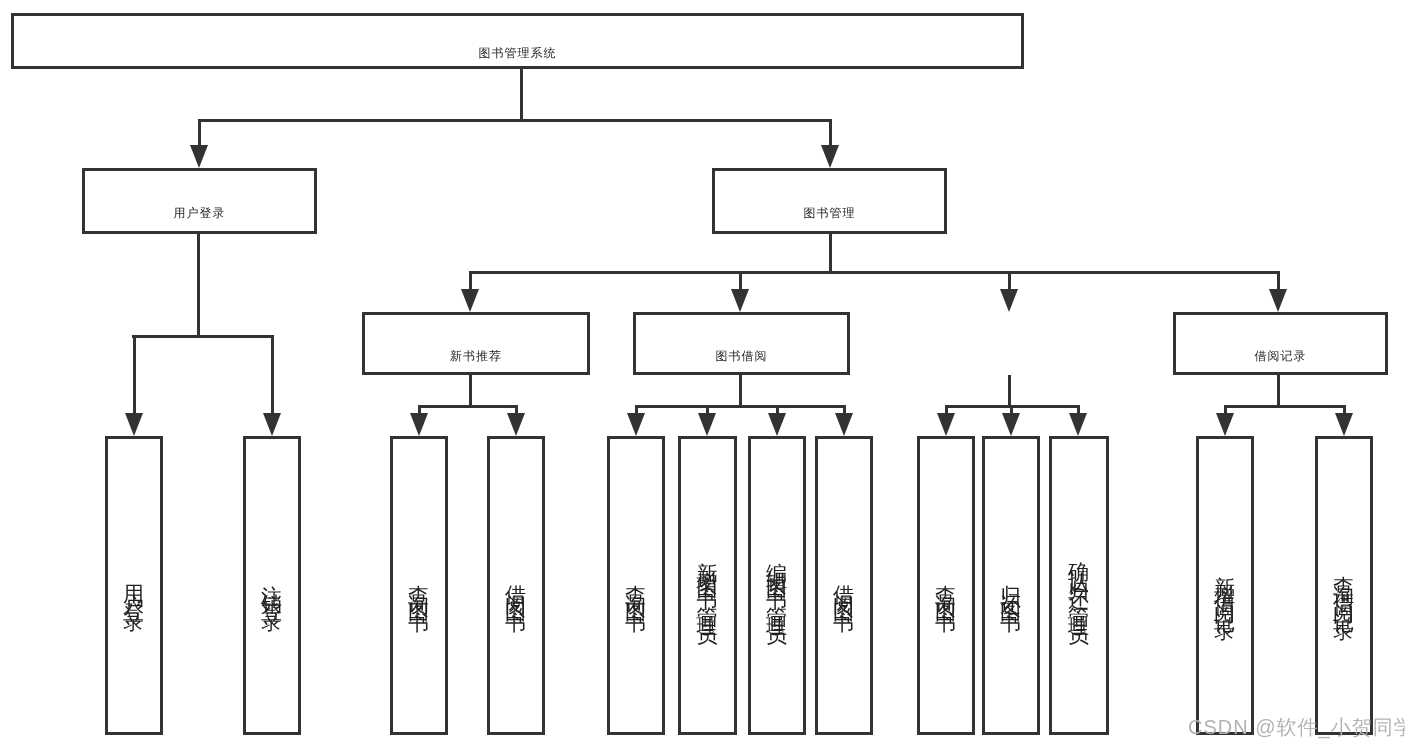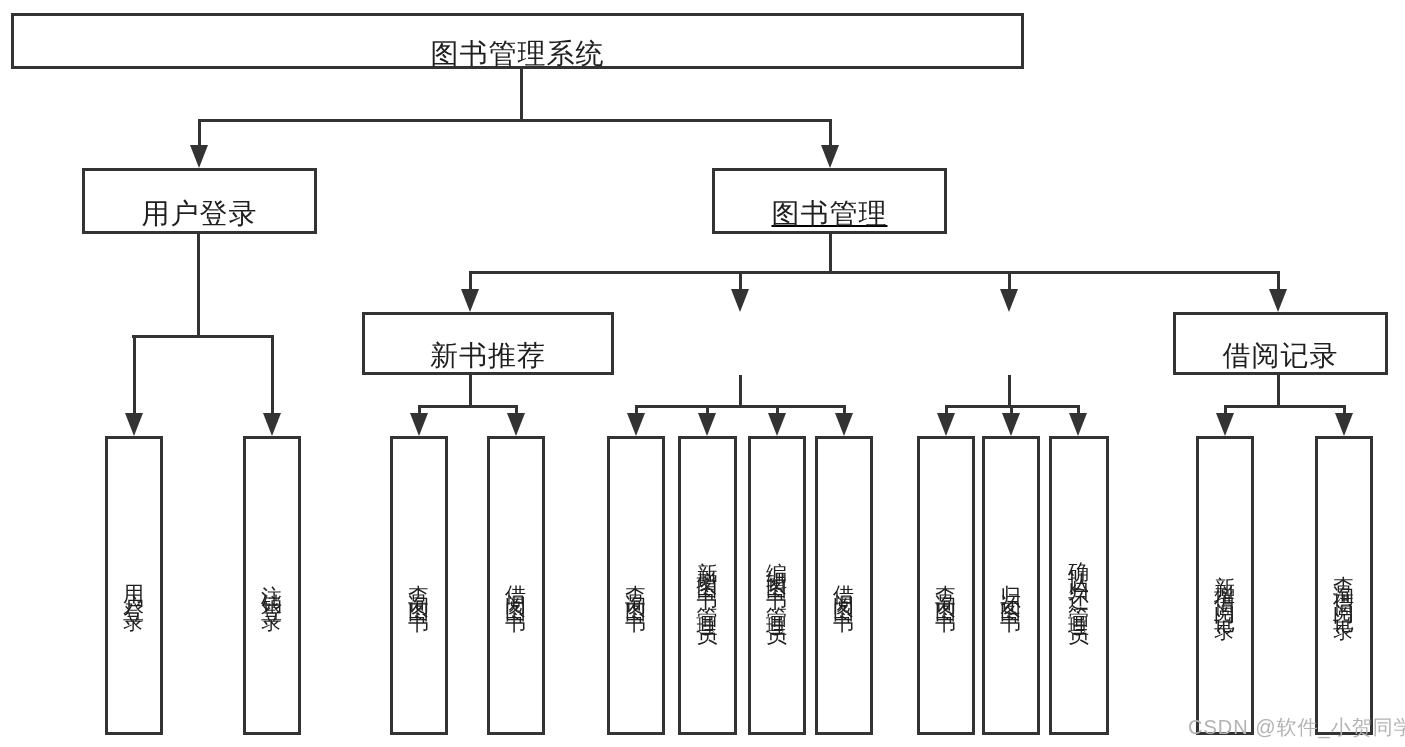--- a/index.html
+++ b/index.html
@@ -4,21 +4,21 @@
 <style>
   html,body{margin:0;padding:0;background:#ffffff;}
   #canvas{
     position:relative;width:1405px;height:747px;background:#ffffff;
     font-family:"Liberation Sans","DejaVu Sans",sans-serif;overflow:hidden;
   }
   .box{
     position:absolute;box-sizing:border-box;border:3px solid #333333;background:#ffffff;
     display:flex;align-items:center;justify-content:center;z-index:2;
   }
-  .htext{font-size:28px;color:#1f1f1f;letter-spacing:1px;white-space:nowrap;margin-top:25px;}
+  .htext{font-size:12px;color:#1f1f1f;letter-spacing:1px;white-space:nowrap;margin-top:25px;}
   .vtext{
     writing-mode:vertical-rl;font-size:21px;color:#1f1f1f;letter-spacing:9px;
     white-space:nowrap;line-height:1;
   }
   .line{position:absolute;background:#333333;z-index:1;}
   .arrow{
     position:absolute;width:0;height:0;z-index:1;
     border-left:9px solid transparent;border-right:9px solid transparent;
     border-top:23px solid #333333;
   }
@@ -39,21 +39,21 @@
   <div class="line" style="left:520px;top:69px;width:3px;height:52px;"></div>
   <div class="line" style="left:198px;top:119px;width:633px;height:3px;"></div>
   <div class="line" style="left:198px;top:119px;width:3px;height:29px;"></div>
   <div class="arrow" style="left:190px;top:145px;"></div>
   <div class="line" style="left:829px;top:119px;width:3px;height:29px;"></div>
   <div class="arrow" style="left:821px;top:145px;"></div>
 
   <div class="box" style="left:82px;top:168px;width:235px;height:66px;">
     <span class="htext">用户登录</span>
   </div>
-  <div class="box" style="left:712px;top:168px;width:235px;height:66px;text-decoration:underline;">
+  <div class="box" style="left:712px;top:168px;width:235px;height:66px;">
     <span class="htext">图书管理</span>
   </div>
 
   <div class="line" style="left:197px;top:234px;width:3px;height:104px;"></div>
   <div class="line" style="left:132px;top:335px;width:142px;height:3px;"></div>
   <div class="line" style="left:133px;top:335px;width:3px;height:80px;"></div>
   <div class="arrow" style="left:125px;top:413px;"></div>
   <div class="line" style="left:271px;top:335px;width:3px;height:80px;"></div>
   <div class="arrow" style="left:263px;top:413px;"></div>
 
@@ -61,22 +61,25 @@
   <div class="line" style="left:469px;top:271px;width:811px;height:3px;"></div>
   <div class="line" style="left:469px;top:271px;width:3px;height:20px;"></div>
   <div class="arrow" style="left:461px;top:289px;"></div>
   <div class="line" style="left:739px;top:271px;width:3px;height:20px;"></div>
   <div class="arrow" style="left:731px;top:289px;"></div>
   <div class="line" style="left:1008px;top:271px;width:3px;height:20px;"></div>
   <div class="arrow" style="left:1000px;top:289px;"></div>
   <div class="line" style="left:1277px;top:271px;width:3px;height:20px;"></div>
   <div class="arrow" style="left:1269px;top:289px;"></div>
 
-  <div class="box" style="left:362px;top:312px;width:252px;height:63px;">
+  <div class="box" style="left:362px;top:312px;width:228px;height:63px;">
     <span class="htext">新书推荐</span>
+  </div>
+  <div class="box" style="left:633px;top:312px;width:217px;height:63px;">
+    <span class="htext">图书借阅</span>
   </div>
   <div class="box" style="left:1173px;top:312px;width:215px;height:63px;">
     <span class="htext">借阅记录</span>
   </div>
 
   <div class="line" style="left:469px;top:375px;width:3px;height:32px;"></div>
   <div class="line" style="left:418px;top:405px;width:100px;height:3px;"></div>
   <div class="line" style="left:418px;top:405px;width:3px;height:10px;"></div>
   <div class="arrow" style="left:410px;top:413px;"></div>
   <div class="line" style="left:515px;top:405px;width:3px;height:10px;"></div>

